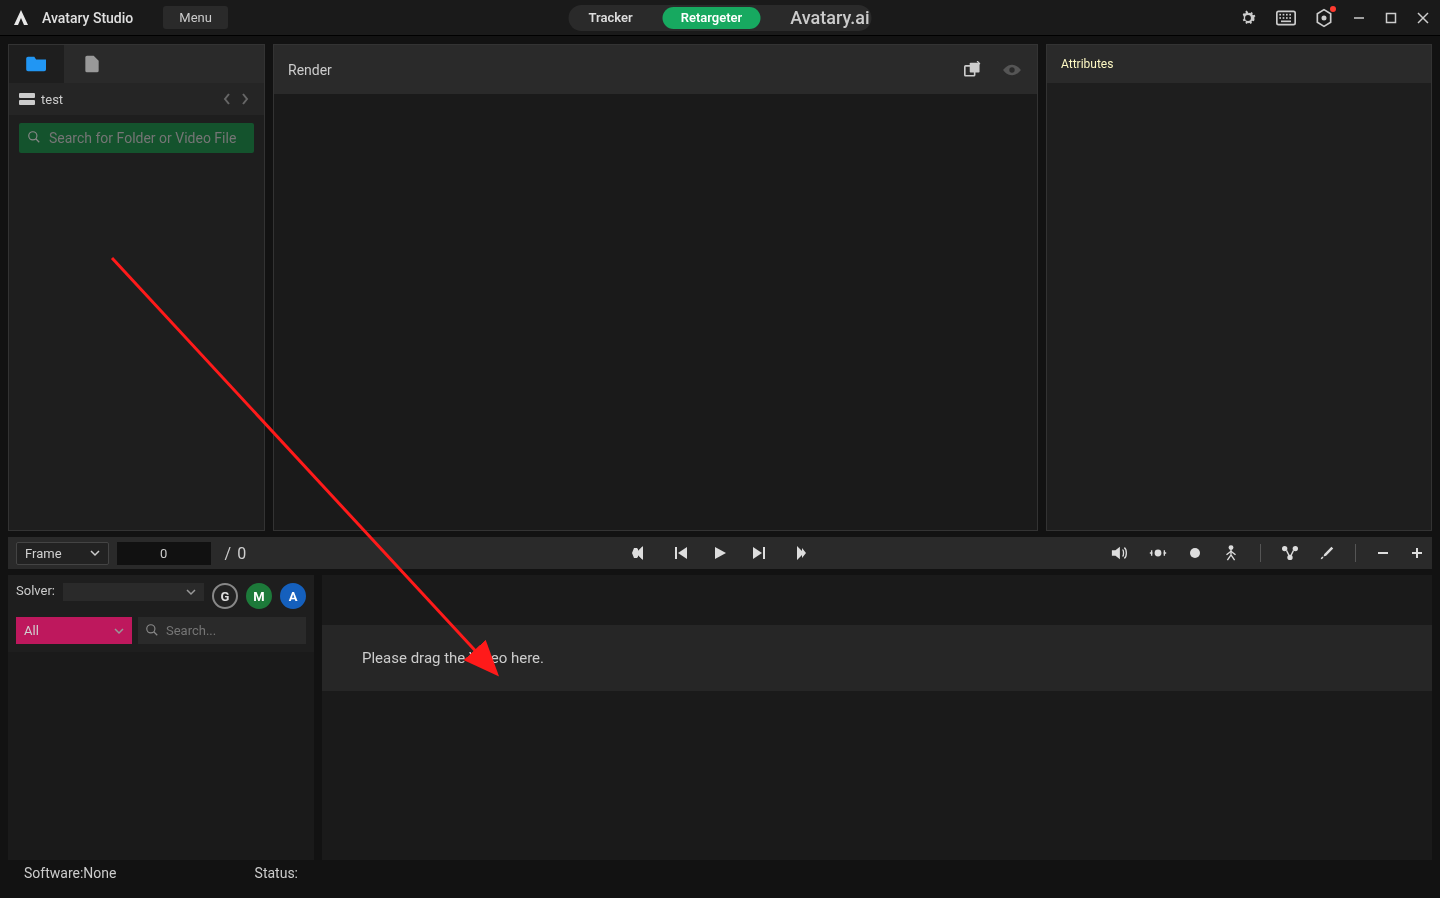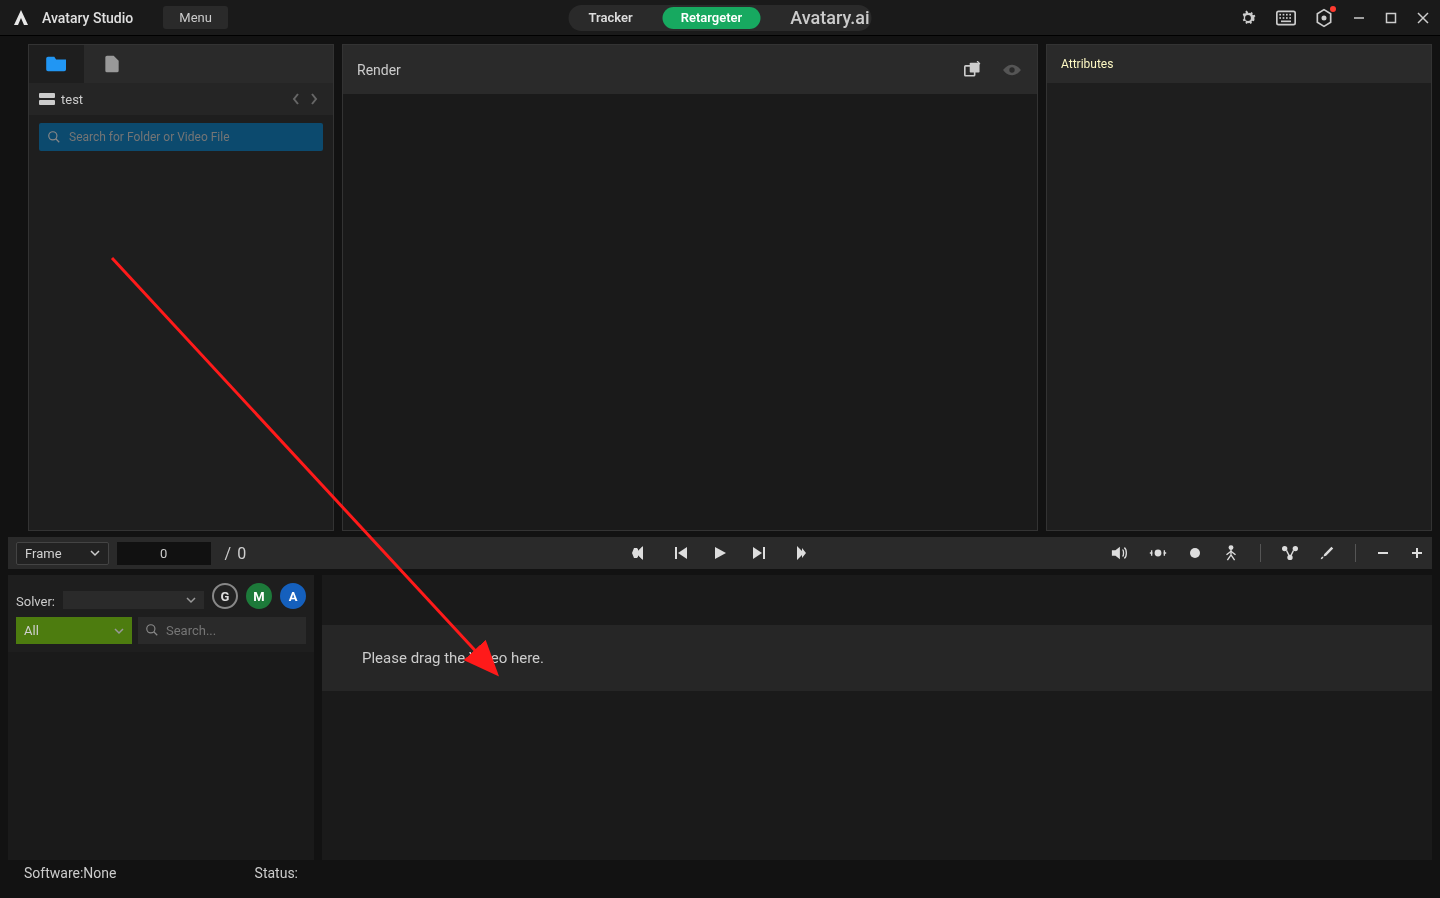--- a/index.html
+++ b/index.html
@@ -11,30 +11,30 @@
 .nav-pills { position:absolute; left:50%; transform:translateX(-50%); display:flex; background:#2a2a2a; border-radius:14px; padding:2px; height:26px; align-items:stretch;gap:12px; }
 .nav-pill { border:none; background:transparent; color:#ddd; padding:0 18px; font-size:13px; font-weight:600; border-radius:12px; cursor:pointer; }
 .nav-pill.active { background:#17a960; color:#fff; }
 .nav-link { margin-left:18px; color:#ccc; font-size:18px; align-self:center; cursor:pointer; font-weight:500; }
 .title-right { margin-left:auto; display:flex; align-items:center; gap:18px; }
 .title-icon { width:20px; height:20px; display:flex; align-items:center; justify-content:center; cursor:pointer; position:relative; }
 .red-dot { position:absolute; top:-2px; right:-2px; width:6px; height:6px; background:#ff3b30; border-radius:50%; }
 .win-ctrl { width:14px; height:14px; cursor:pointer; display:flex; align-items:center; justify-content:center; }
 
 .main-row { display:flex; height:495px; padding:8px 8px 0 8px; gap:8px; }
-.left-panel { width:306px; background:#1e1e1e; border:1px solid #333; display:flex; flex-direction:column;margin-left:20px; }
+.left-panel { width:257px; background:#1e1e1e; border:1px solid #333; display:flex; flex-direction:column; }
 .panel-tabs { display:flex; background:#2a2a2a; height:38px; }
 .panel-tab { width:55px; display:flex; align-items:center; justify-content:center; cursor:pointer; }
 .panel-tab.active { background:#1e1e1e; }
 .breadcrumb-row { display:flex; align-items:center; padding:6px 10px; background:#252525; height:32px; }
 .bc-icon { margin-right:6px; }
 .bc-text { font-size:13px; color:#ccc; flex:1; }
 .bc-nav { color:#666; cursor:pointer; padding:0 4px; font-size:16px; }
 .search-row { padding:8px 10px; }
-.search-input { width:100%; background:#0c4a6e; border:none; padding:7px 10px 7px 30px; color:#aaa; font-size:12px; border-radius:2px; }
+.search-input { width:100%; background:#14532d; border:none; padding:7px 10px 7px 30px; color:#aaa; font-size:14px; border-radius:2px; }
 .search-wrap { position:relative; }
 .search-wrap .search-ic { position:absolute; left:8px; top:7px; color:#888; }
 .asset-grid { padding:6px 10px; }
 .asset-item { width:90px; }
 .asset-thumb { width:86px; height:86px; background:#000; border:1px dashed #444; display:flex; align-items:center; justify-content:center; position:relative; }
 .face-glow { width:44px; height:60px; background:radial-gradient(ellipse 40% 48% at 50% 55%, #f5f5f5 0%, #ddd 22%, #777 48%, #1a1a1a 75%, #000 100%); border-radius:30% 30% 34% 34%; }
 .asset-label { font-size:12px; color:#ccc; margin-top:6px; font-weight:600; }
 
 .render-panel { flex:1; background:#1e1e1e; border:1px solid #333; display:flex; flex-direction:column; }
 .render-head { height:49px; background:#2a2a2a; display:flex; align-items:center; padding:0 14px; }
@@ -50,29 +50,29 @@
 .frame-drop { display:flex; align-items:center; background:#222; border:1px solid #444; padding:3px 8px; border-radius:2px; gap:28px; cursor:pointer; font-size:13px; }
 .frame-input { width:94px; background:#111; border:none; color:#ccc; text-align:center; padding:4px; margin:0 8px; font-size:13px; }
 .slash { color:#ccc; margin:0 6px; }
 .tl-center { position:absolute; left:50%; transform:translateX(-50%); display:flex; gap:24px; align-items:center; }
 .tl-btn { background:none; border:none; color:#ddd; cursor:pointer; display:flex; }
 .tl-right { margin-left:auto; display:flex; gap:20px; align-items:center; }
 .tl-sep { width:1px; height:18px; background:#555; }
 
 .bottom-row { display:flex; height:285px; margin:6px 8px 0 8px; gap:8px; }
 .solver-panel { width:306px; background:#1e1e1e; display:flex; flex-direction:column; }
-.solver-row { display:flex; align-items:flex-end; padding:8px 8px; gap:8px; }
+.solver-row { display:flex; align-items:flex-start; padding:8px 8px; gap:8px; }
 .solver-label { font-size:13px; color:#ccc; }
 .solver-drop { flex:1; background:#2a2a2a; border:none; padding:5px 8px; color:#ccc; display:flex; align-items:center; justify-content:flex-end; cursor:pointer; }
 .badge { width:26px; height:26px; border-radius:50%; border:2px solid #888; display:flex; align-items:center; justify-content:center; font-size:13px; font-weight:700; cursor:pointer; }
 .badge.g { background:#222; color:#ddd; }
 .badge.m { background:#1d7a3a; color:#fff; border-color:#1d7a3a; }
 .badge.a { background:#1560bd; color:#fff; border-color:#1560bd; }
 .filter-row { display:flex; gap:6px; padding:0 8px 8px; }
-.filter-drop { width:116px; background:#4d7c0f; padding:5px 8px; display:flex; align-items:center; justify-content:space-between; cursor:pointer; font-size:13px; }
+.filter-drop { width:116px; background:#be185d; padding:5px 8px; display:flex; align-items:center; justify-content:space-between; cursor:pointer; font-size:13px; }
 .filter-search { flex:1; position:relative; }
 .filter-search input { width:100%; background:#2a2a2a; border:none; padding:6px 8px 6px 28px; color:#888; font-size:13px; }
 .filter-search .search-ic { position:absolute; left:7px; top:6px; color:#888; }
 .solver-body { flex:1; background:#1a1a1a; }
 
 .drop-panel { flex:1; background:#1a1a1a; display:flex; flex-direction:column; }
 .drop-spacer { height:50px; }
 .drop-zone { height:66px; background:#262626; display:flex; align-items:center; padding:0 40px; }
 .drop-text { font-size:15px; color:#ccc; }
 

